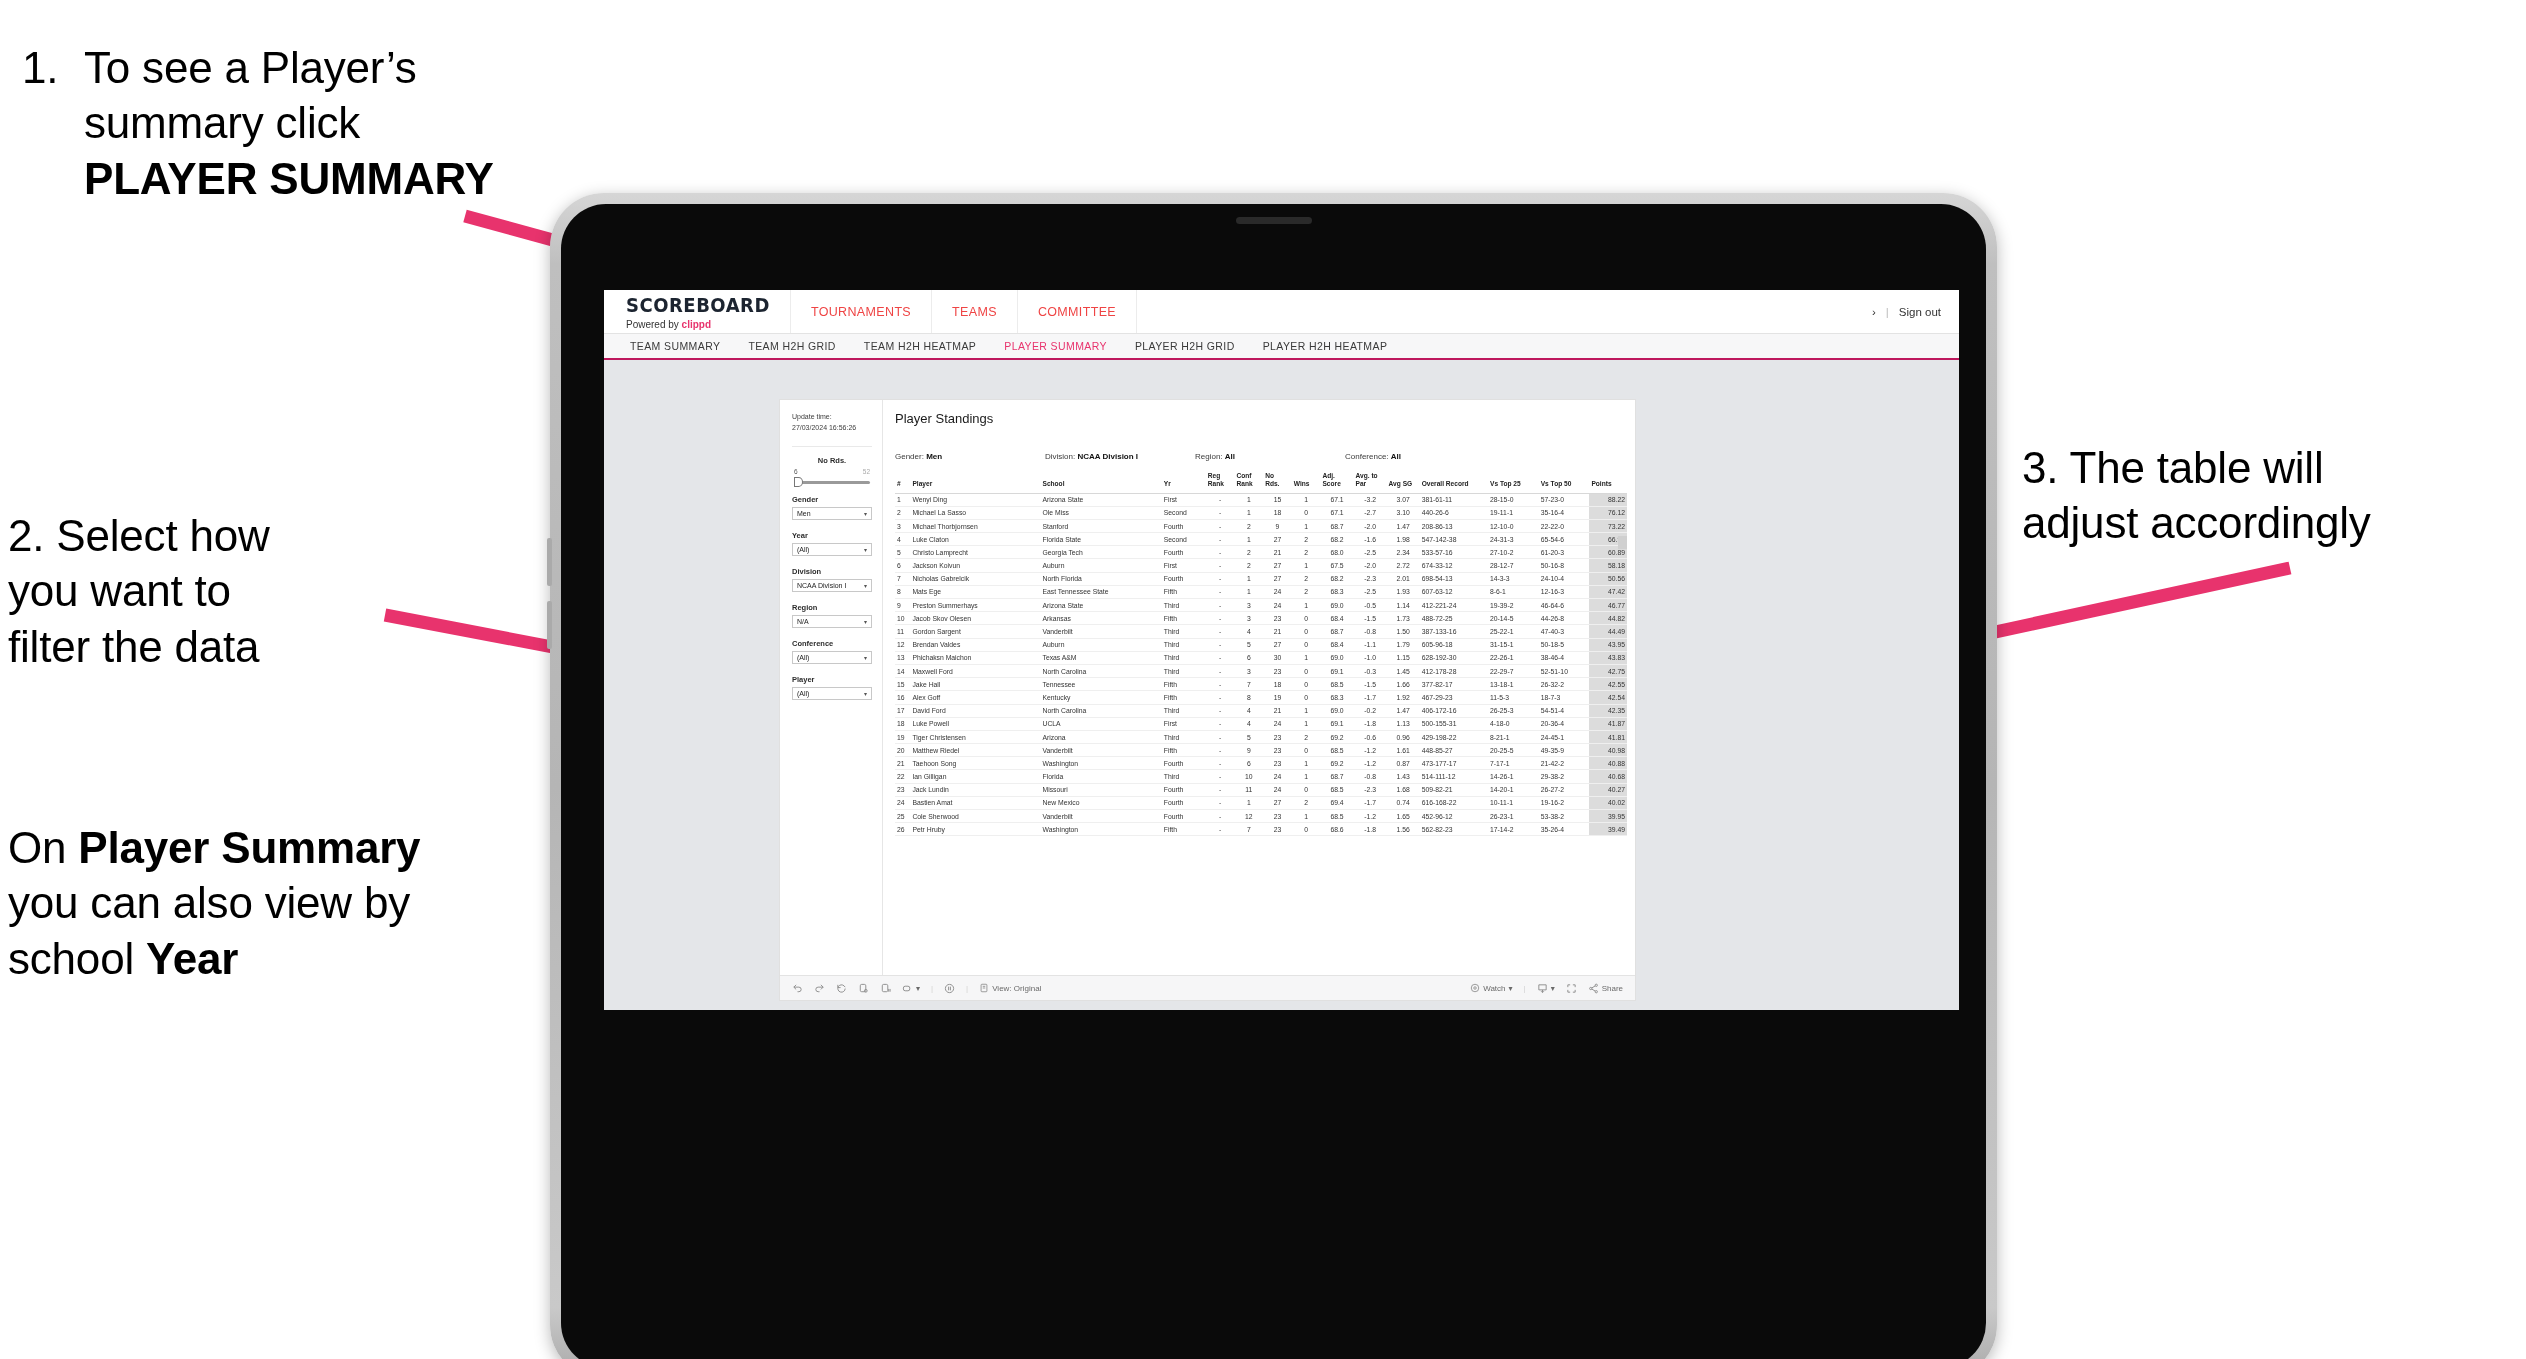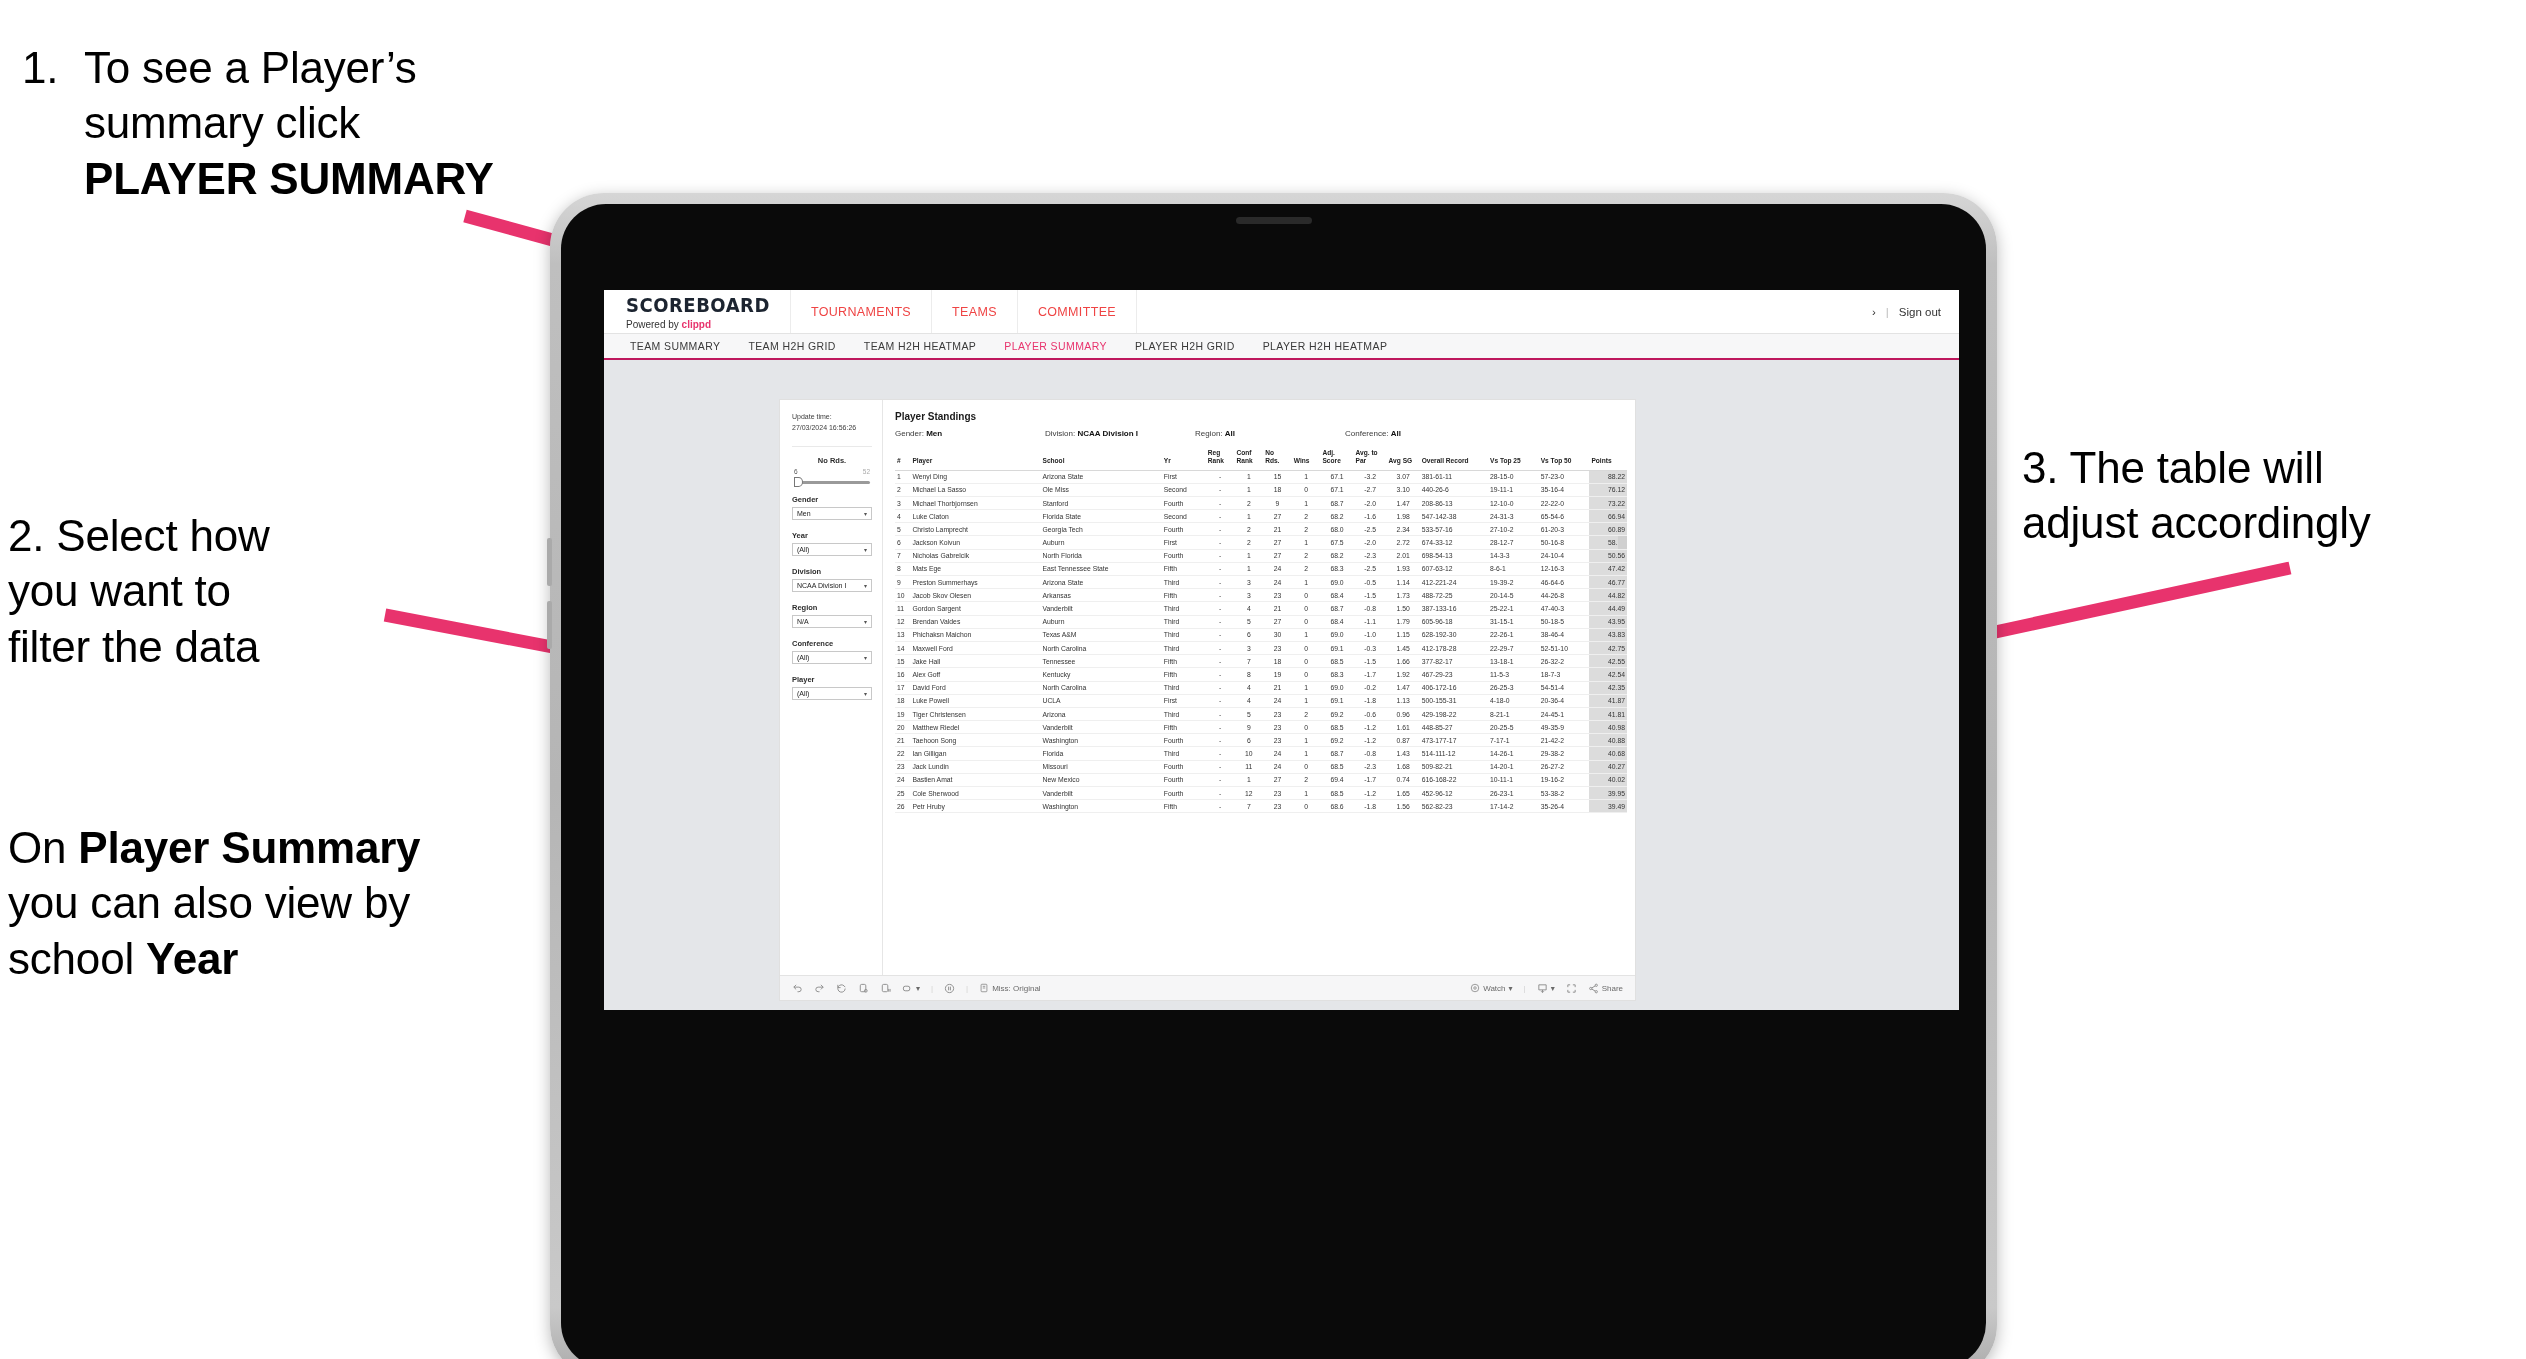--- a/index.html
+++ b/index.html
@@ -135,21 +135,21 @@
                  font-size: 6.5px; color: #555; padding: 0 2px; }
   .slider-nums .hi { color: #aaa; }
   .slider-track { position: relative; height: 10px; margin-top: 2px; }
   .slider-bar { position: absolute; top: 4px; left: 6px; right: 2px;
                 height: 2.5px; background: #9a9a9a; border-radius: 2px; }
   .slider-knob { position: absolute; top: 0px; left: 2px; width: 9px; height: 10px;
                  border: 1.2px solid #777; border-radius: 0 50% 50% 0; background: #fff; }
 
   
   .tablewrap { flex: 1 1 auto; padding: 11px 8px 0 12px; min-width: 0; overflow: hidden; }
-  .dash-title { font-size: 10px; font-weight: 700; color: #1a1a1a; margin-bottom: 7px; }
+  .dash-title { font-size: 13px; font-weight: 400; color: #1a1a1a; margin-bottom: 26px; }
   .meta-row { display: flex; font-size: 8px; color: #3a3a3a; margin-bottom: 9px; }
   .meta-row .cell { width: 150px; }
   .meta-row b { color: #111; font-weight: 700; }
 
   table.standings { width: 100%; border-collapse: collapse; table-layout: fixed; }
   table.standings thead th {
     font-size: 6.6px; font-weight: 700; color: #222; text-align: left;
     padding: 2px 2px 5px 2px; vertical-align: bottom; line-height: 1.18;
     border-bottom: 1px solid #d8d8d8;
   }
@@ -845,21 +845,21 @@
                   <circle cx="12" cy="12" r="9"></circle>
                   <path d="M10 8v8M14 8v8"></path>
                 </svg>
             </span>
             <span class="sep">|</span>
             <span class="tb-item">
               <svg class="ic" width="10" height="10" viewBox="0 0 24 24" fill="none" stroke="#8a8a8a" stroke-width="2">
                   <rect x="5" y="3" width="14" height="18" rx="2"></rect>
                   <path d="M9 8h6M9 12h6"></path>
                 </svg>
-              <span>Miss: Original</span>
+              <span>View: Original</span>
             </span>
 
             <span class="tb-item grow">
               <svg class="ic" width="10" height="10" viewBox="0 0 24 24" fill="none" stroke="#8a8a8a" stroke-width="2">
                   <circle cx="12" cy="12" r="9"></circle>
                   <circle cx="12" cy="12" r="3"></circle>
                 </svg>
               <span>Watch</span>
               <span>▾</span>
             </span>

